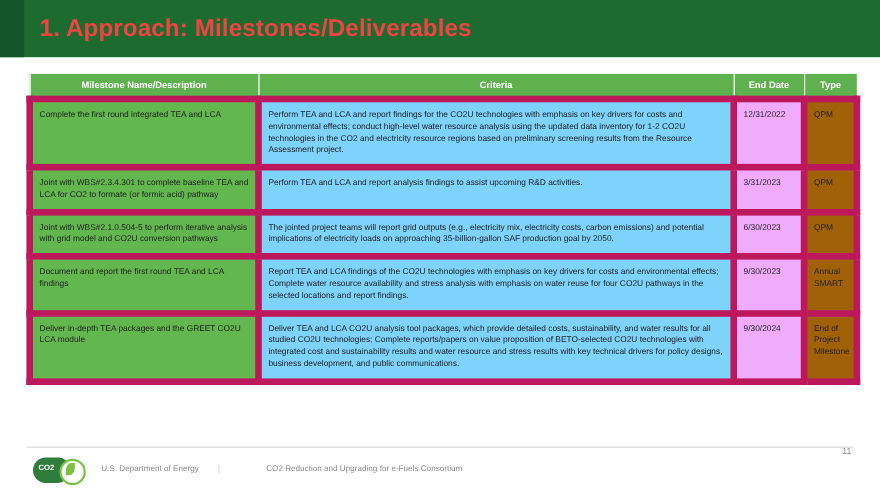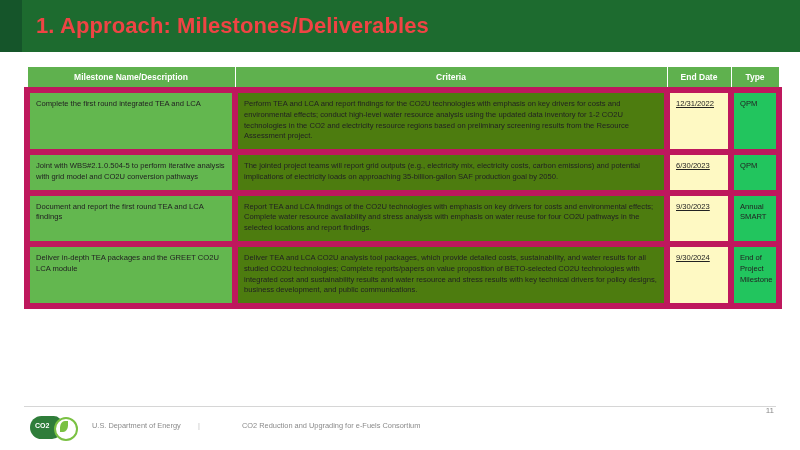--- a/index.html
+++ b/index.html
@@ -83,29 +83,28 @@
   }
   td.name-cell {
     background: #63b74f;
     color: #ffffff;
     font-size: 8.6px;
     font-weight: normal;
     line-height: 1.45;
     padding: 7px 7px 8px 7px;
   }
   td.crit-cell {
-    background: #4d7c0f;
+    background: #7dd3fc;
   }
   td.date-cell {
-    background: #fef9c3;
+    background: #f0abfc;
     white-space: nowrap;
-    text-decoration: underline;
   }
   td.type-cell {
-    background: #22c55e;
+    background: #a16207;
   }
   
   .footer {
     position: absolute;
     left: 0;
     bottom: 0;
     width: 800px;
     height: 44px;
   }
   .footer-divider {
@@ -201,20 +200,26 @@
           <th>Criteria</th>
           <th>End Date</th>
           <th>Type</th>
         </tr>
       </thead>
       <tbody>
         <tr>
           <td class="name-cell">Complete the first round integrated TEA and LCA</td>
           <td class="crit-cell">Perform TEA and LCA and report findings for the CO2U technologies with emphasis on key drivers for costs and environmental effects; conduct high-level water resource analysis using the updated data inventory for 1-2 CO2U technologies in the CO2 and electricity resource regions based on preliminary screening results from the Resource Assessment project.</td>
           <td class="date-cell">12/31/2022</td>
+          <td class="type-cell">QPM</td>
+        </tr>
+        <tr>
+          <td class="name-cell">Joint with WBS#2.3.4.301 to complete baseline TEA and LCA for CO2 to formate (or formic acid) pathway</td>
+          <td class="crit-cell">Perform TEA and LCA and report analysis findings to assist upcoming R&amp;D activities.</td>
+          <td class="date-cell">3/31/2023</td>
           <td class="type-cell">QPM</td>
         </tr>
         <tr>
           <td class="name-cell">Joint with WBS#2.1.0.504-5 to perform iterative analysis with grid model and CO2U conversion pathways</td>
           <td class="crit-cell">The jointed project teams will report grid outputs (e.g., electricity mix, electricity costs, carbon emissions) and potential implications of electricity loads on approaching 35-billion-gallon SAF production goal by 2050.</td>
           <td class="date-cell">6/30/2023</td>
           <td class="type-cell">QPM</td>
         </tr>
         <tr>
           <td class="name-cell">Document and report the first round TEA and LCA findings</td>

